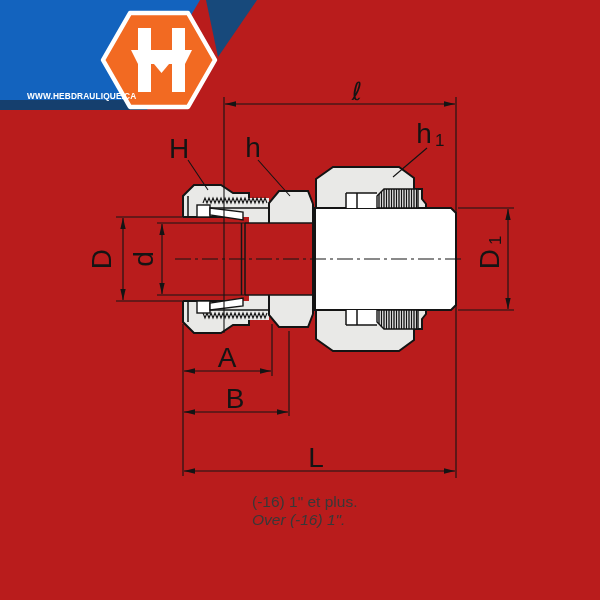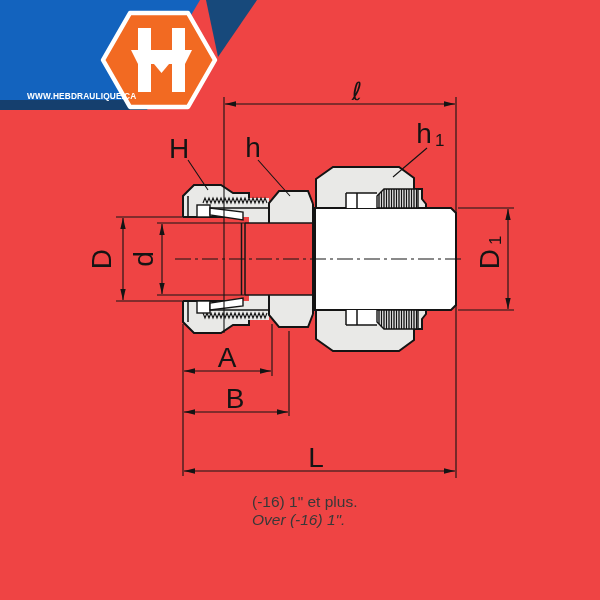--- a/index.html
+++ b/index.html
@@ -1,16 +1,16 @@
 <!DOCTYPE html>
 <html><head>
 <meta charset="utf-8">
 <style>
   html,body{margin:0;padding:0;background:#ffffff;}
-  .page{position:relative;width:600px;height:600px;background:#ef4444;overflow:hidden;
+  .page{position:relative;width:600px;height:600px;background:#b91c1c;overflow:hidden;
         font-family:"Liberation Sans",sans-serif;}
   svg{position:absolute;left:0;top:0;}
   text{font-family:"Liberation Sans",sans-serif;fill:#141414;}
   .dimlabel{font-size:28px;}
   .sublabel{font-size:17px;}
   .ell{font-family:"DejaVu Sans",sans-serif;font-size:25px;}
   .caption1{font-size:15.5px;fill:#383838;}
   .caption2{font-size:15.5px;fill:#383838;font-style:italic;}
   .banner{font-size:8.3px;font-weight:bold;fill:#ffffff;letter-spacing:0.15px;}
   .outline{stroke:#141414;stroke-width:2;fill:none;}

